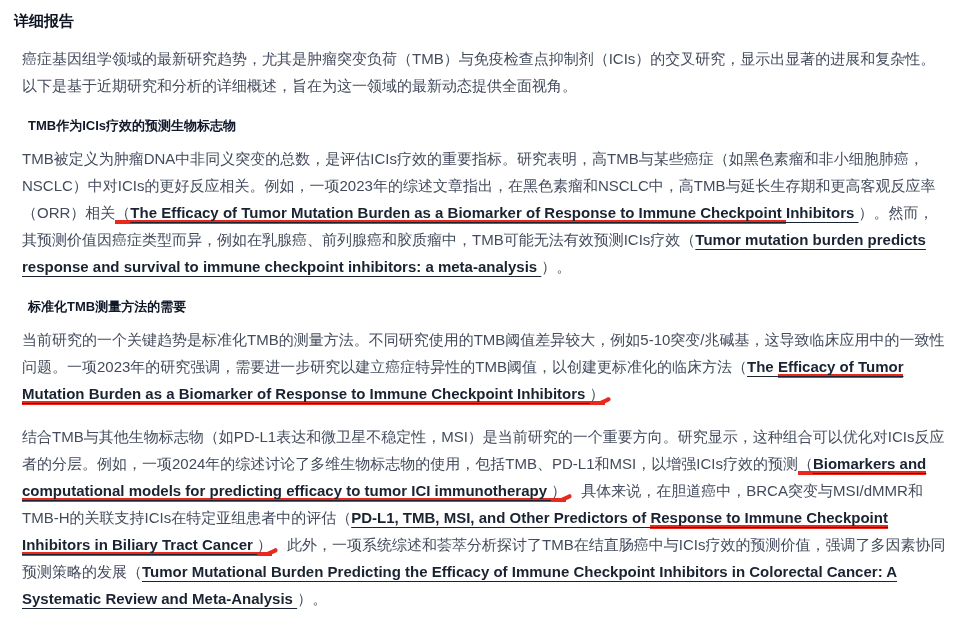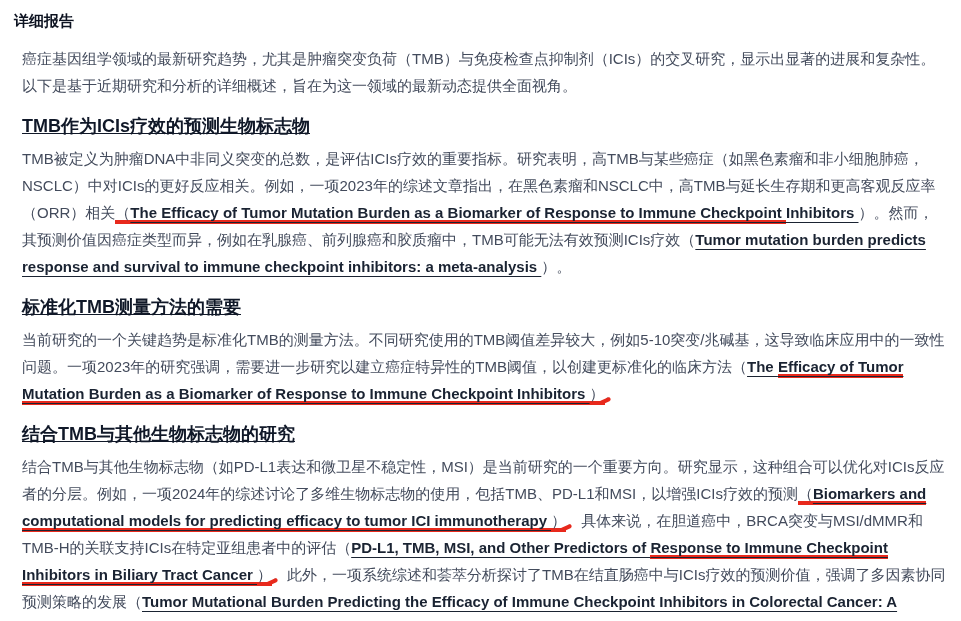--- a/index.html
+++ b/index.html
@@ -16,26 +16,25 @@
     color: #434b5c;
   }
   .report-title {
     font-size: 15px;
     line-height: 26px;
     font-weight: 700;
     color: #0d1321;
     margin: 0 0 11px 0;
   }
   .section-heading {
-    font-size: 18px;
+    font-size: 13px;
     line-height: 22px;
     font-weight: 700;
     color: #101828;
-    margin: 0 0 8px 8px;
-    text-decoration: underline;
+    margin: 0 0 8px 14px;
   }
   .para {
     font-size: 15px;
     line-height: 27px;
     color: #434b5c;
     margin: 0 0 14px 8px;
   }
   .section { margin-top: 16px; }
   .seg-link {
     color: #1a2332;
@@ -78,15 +77,14 @@
   <h2 class="section-heading">TMB作为ICIs疗效的预测生物标志物</h2>
   <p class="para"><span class="seg-text">TMB被定义为肿瘤DNA中非同义突变的总数，是评估ICIs疗效的重要指标。研究表明，高TMB与某些癌症（如黑色素瘤和非小细胞肺癌，NSCLC）中对ICIs的更好反应相关。例如，一项2023年的综述文章指出，在黑色素瘤和NSCLC中，高TMB与延长生存期和更高客观反应率（ORR）相关</span><span class="seg-text red-mark">（</span><a class="seg-link red-mark">The Efficacy of Tumor Mutation Burden as a Biomarker of Response to Immune Checkpoint </a><a class="seg-link">Inhibitors </a><span class="seg-text">）。然而，其预测价值因癌症类型而异，例如在乳腺癌、前列腺癌和胶质瘤中，TMB可能无法有效预测ICIs疗效（</span><a class="seg-link">Tumor mutation burden predicts response and survival to immune checkpoint inhibitors: a meta-analysis </a><span class="seg-text">）。</span></p>
 </div>
 
 <div class="section">
   <h2 class="section-heading">标准化TMB测量方法的需要</h2>
   <p class="para"><span class="seg-text">当前研究的一个关键趋势是标准化TMB的测量方法。不同研究使用的TMB阈值差异较大，例如5-10突变/兆碱基，这导致临床应用中的一致性问题。一项2023年的研究强调，需要进一步研究以建立癌症特异性的TMB阈值，以创建更标准化的临床方法（</span><a class="seg-link">The </a><a class="seg-link red-mark">Efficacy of Tumor Mutation Burden as a Biomarker of Response to Immune Checkpoint Inhibitors </a><span class="seg-text red-mark red-hook">）</span><span class="seg-text">。</span></p>
 </div>
 
 <div class="section">
-  <h2 class="section-heading">结合TMB与其他生物标志物的研究</h2>
   <p class="para"><span class="seg-text">结合TMB与其他生物标志物（如PD-L1表达和微卫星不稳定性，MSI）是当前研究的一个重要方向。研究显示，这种组合可以优化对ICIs反应者的分层。例如，一项2024年的综述讨论了多维生物标志物的使用，包括TMB、PD-L1和MSI，以增强ICIs疗效的预测</span><span class="seg-text red-mark">（</span><a class="seg-link red-mark">Biomarkers and computational models for predicting efficacy to tumor ICI immunotherapy </a><span class="seg-text red-mark red-hook">）</span><span class="seg-text">。具体来说，在胆道癌中，BRCA突变与MSI/dMMR和TMB-H的关联支持ICIs在特定亚组患者中的评估（</span><a class="seg-link">PD-L1, TMB, MSI, and Other Predictors of </a><a class="seg-link red-mark">Response to Immune Checkpoint Inhibitors in Biliary Tract Cancer </a><span class="seg-text red-mark red-hook">）</span><span class="seg-text">。此外，一项系统综述和荟萃分析探讨了TMB在结直肠癌中与ICIs疗效的预测价值，强调了多因素协同预测策略的发展（</span><a class="seg-link">Tumor Mutational Burden Predicting the Efficacy of Immune Checkpoint Inhibitors in Colorectal Cancer: A Systematic Review and Meta-Analysis </a><span class="seg-text">）。</span></p>
 </div>
 
 </body></html>

